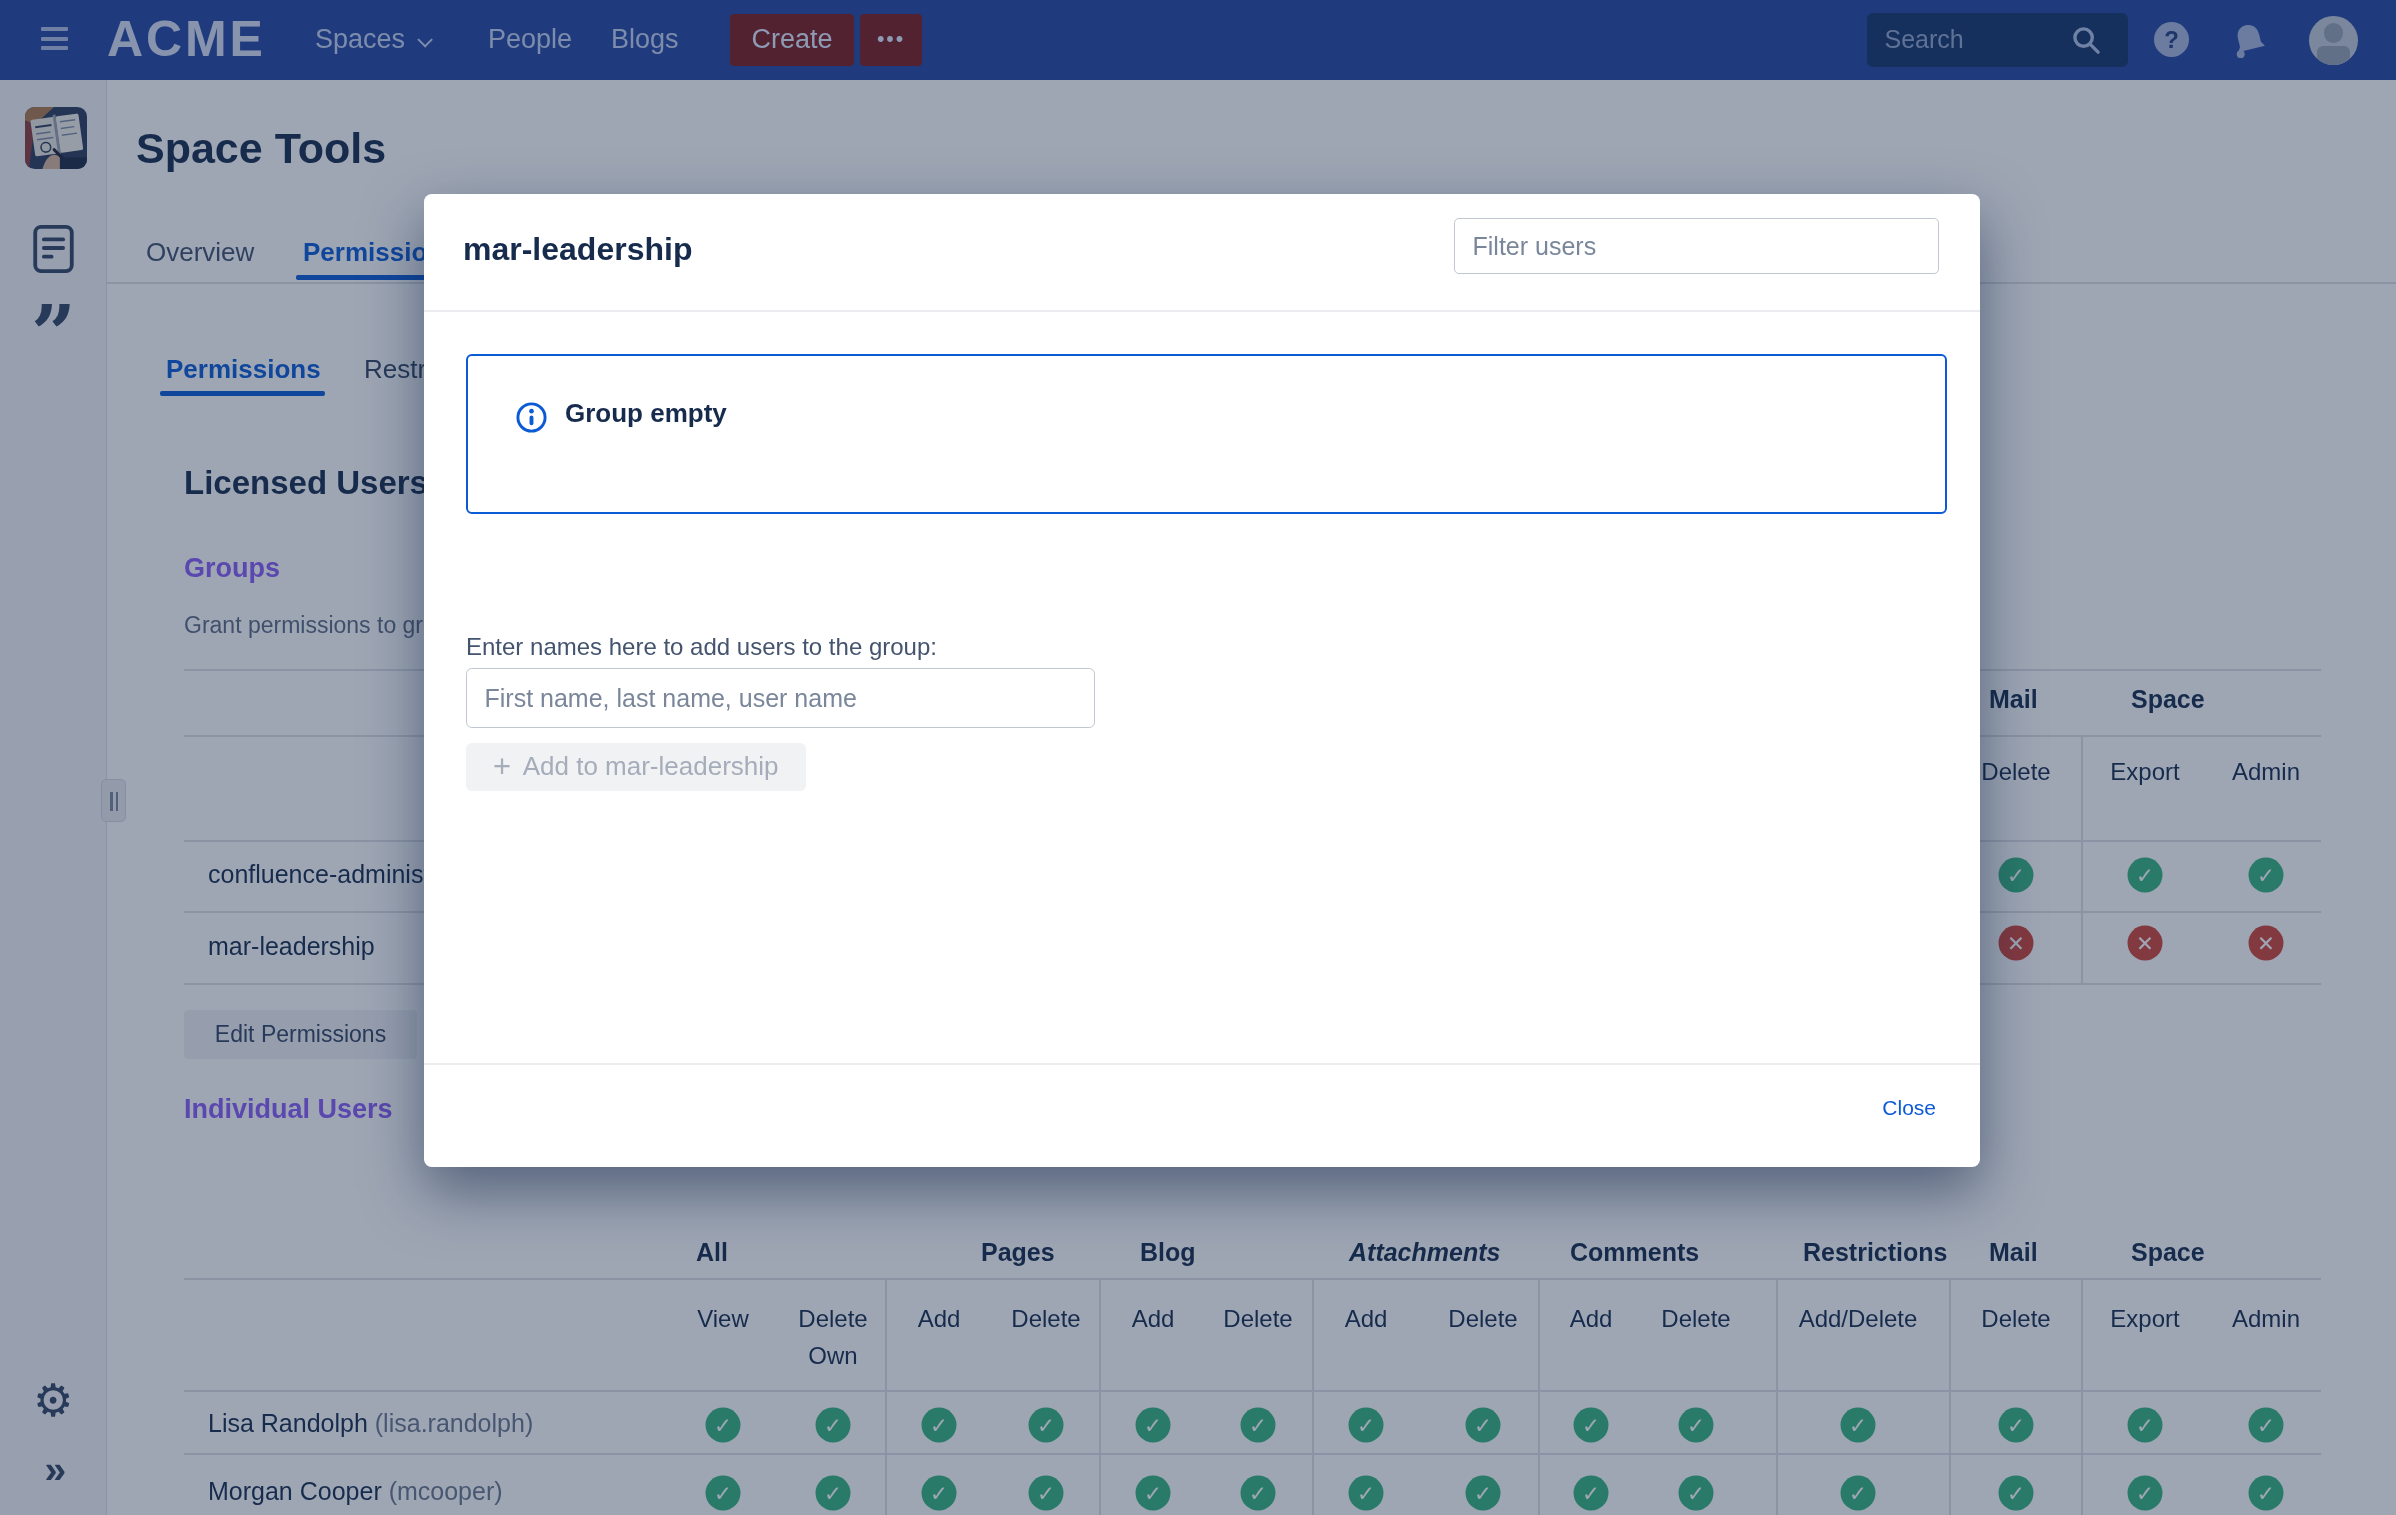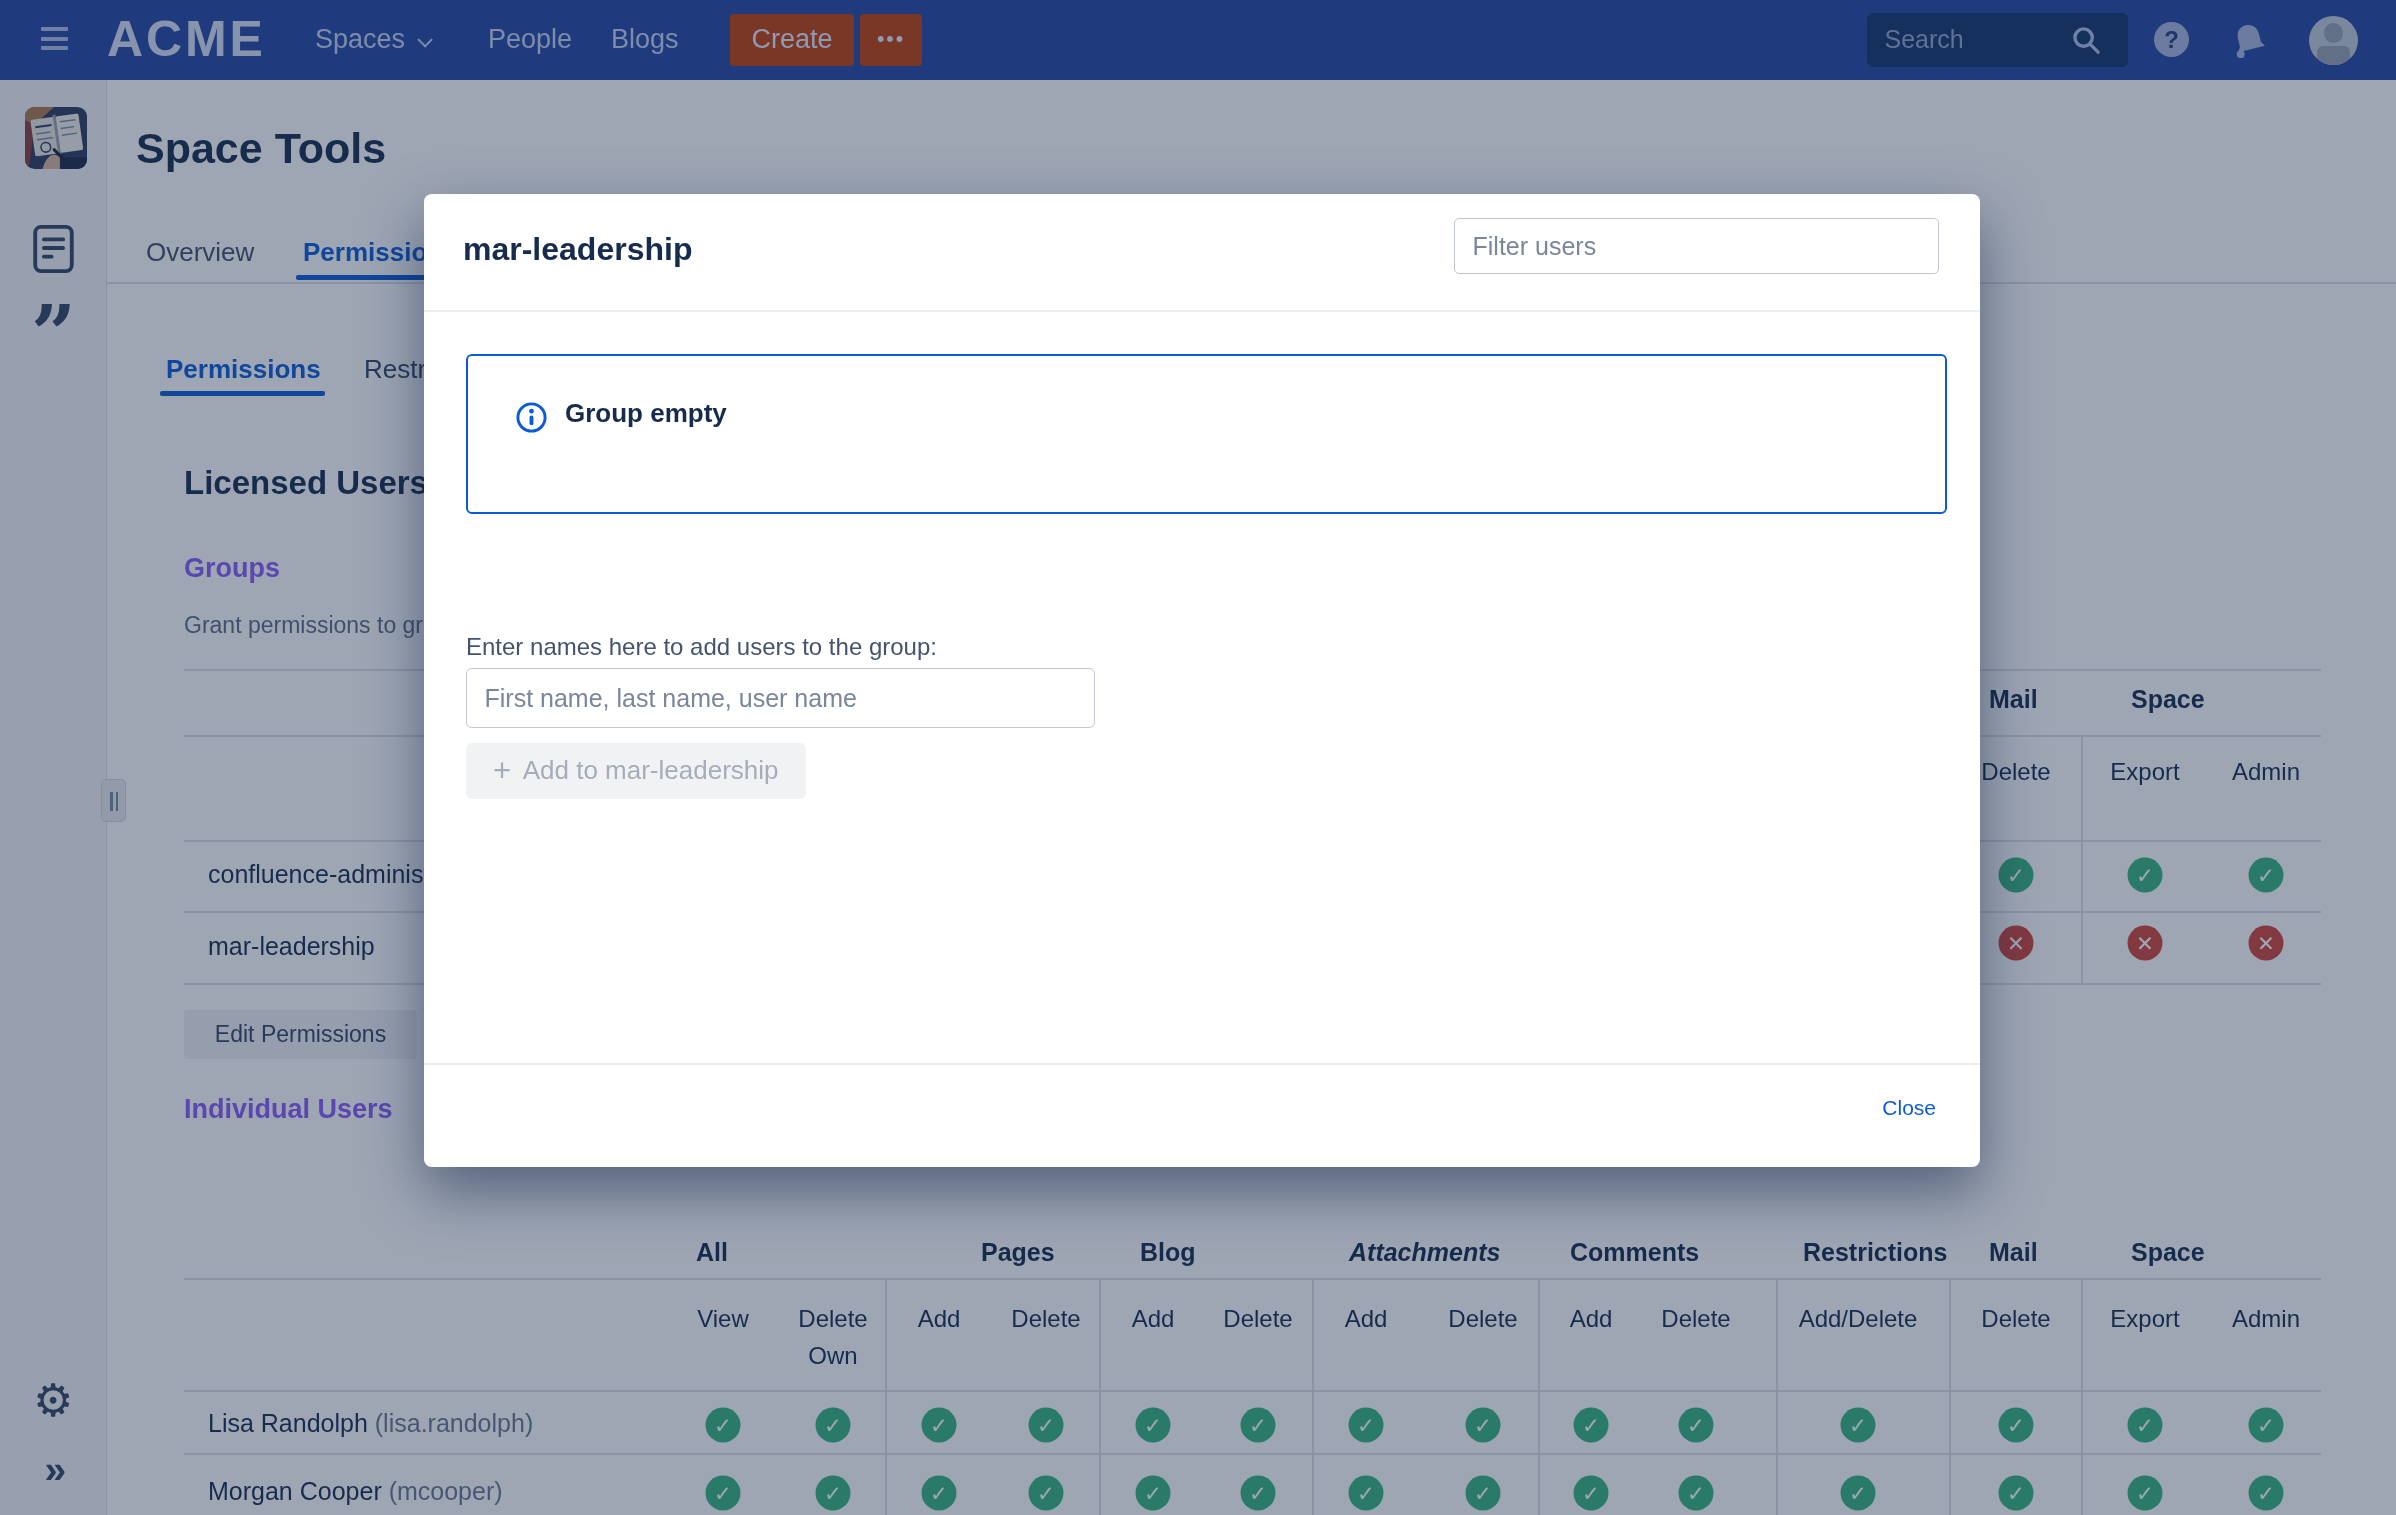--- a/index.html
+++ b/index.html
@@ -6,21 +6,21 @@
   *{box-sizing:border-box;font-family:"Liberation Sans","DejaVu Sans",sans-serif;}
   #screen{position:relative;width:2397px;height:1516px;background:#fff;overflow:hidden;}
 
   
   #nav{position:absolute;left:0;top:0;width:2397px;height:80px;background:#2548A2;z-index:1;}
   .hamburger{position:absolute;left:41px;top:27px;width:27px;height:25px;cursor:pointer;}
   .hamburger i{display:block;height:3.9px;background:#AEBDE3;margin:0 0 5.8px 0;border-radius:1px;}
   .brand{position:absolute;left:107px;top:9.7px;font-size:50px;font-weight:bold;color:#D9E1F5;letter-spacing:2.9px;}
   .nav-item{position:absolute;top:24px;font-size:27px;color:#C6D2F0;cursor:pointer;white-space:nowrap;}
   .chev{display:inline-block;width:10.7px;height:10.7px;border-right:2.9px solid #C6D2F0;border-bottom:2.9px solid #C6D2F0;transform:rotate(45deg) translateY(-3.9px);margin-left:11.6px;}
-  .nav-btn{position:absolute;top:13.6px;height:52px;border:none;border-radius:3.9px;background:#c2410c;color:#E4EAFF;font-size:27px;cursor:pointer;}
+  .nav-btn{position:absolute;top:13.6px;height:52px;border:none;border-radius:3.9px;background:#7f1d1d;color:#E4EAFF;font-size:27px;cursor:pointer;}
   #create-btn{left:730px;width:124px;}
   #more-btn{left:860px;width:62px;letter-spacing:1.9px;font-size:21.3px;}
   #nav-search{position:absolute;left:1867px;top:12.6px;width:261px;height:54px;background:#15356A;border:none;border-radius:5.8px;color:#CBD6EE;font-size:25px;padding:0 58px 0 17.5px;}
   #nav-search::placeholder{color:#93A6CC;}
   .search-glyph{position:absolute;left:2072px;top:26px;}
   .help-circle{position:absolute;left:2154px;top:22px;width:35px;height:35px;border-radius:50%;background:#A9B7DC;color:#243E7E;font-size:24px;font-weight:bold;text-align:center;line-height:36px;cursor:pointer;}
   .bell{position:absolute;left:2228px;top:19.4px;cursor:pointer;}
   .avatar{position:absolute;left:2309px;top:15.5px;width:49px;height:49px;border-radius:50%;background:#C3CAD7;overflow:hidden;cursor:pointer;}
   .avatar .head{position:absolute;left:14.6px;top:7.8px;width:19.4px;height:19.4px;border-radius:50%;background:#97A1B2;}
   .avatar .body{position:absolute;left:7.8px;top:30px;width:33px;height:21.3px;border-radius:5.8px;background:#97A1B2;}
@@ -66,21 +66,21 @@
   #filter-input{position:absolute;right:41px;top:24px;width:485px;height:56px;border:1.9px solid #C1C7D0;border-radius:4.9px;font-size:25px;color:#172B4D;padding:0 17.5px;}
   #filter-input::placeholder{color:#7A869A;}
   .modal-divider{position:absolute;left:0;width:1556px;height:1.9px;background:#EBECF0;}
   #info-panel{position:absolute;left:42px;top:160px;width:1481px;height:160px;border:2.9px solid #0C5BD6;border-radius:5.8px;}
   #info-panel .ititle{position:absolute;left:97px;top:42px;font-size:26px;font-weight:bold;color:#172B4D;}
   #info-panel .ibody{position:absolute;left:97px;top:83px;font-size:25px;color:#253858;}
   .info-glyph{position:absolute;left:47px;top:45px;}
   #add-label{position:absolute;left:42px;top:439px;font-size:24px;color:#44546F;}
   #add-input{position:absolute;left:42px;top:474px;width:629px;height:60px;border:1.9px solid #C1C7D0;border-radius:5.8px;font-size:25px;color:#172B4D;padding:0 17.5px;}
   #add-input::placeholder{color:#7A869A;}
-  #add-btn{position:absolute;left:42px;top:549px;height:56px;padding:0 27px;border:none;border-radius:5.8px;background:#F1F2F4;color:#A5ADBA;font-size:26px;cursor:not-allowed;}
+  #add-btn{position:absolute;left:42px;top:549px;height:48px;padding:0 27px;border:none;border-radius:5.8px;background:#F1F2F4;color:#A5ADBA;font-size:26px;cursor:not-allowed;}
   #add-btn .plus{font-size:31px;font-weight:normal;margin-right:11.6px;vertical-align:-1.9px;}
   #modal-close{position:absolute;right:44px;top:902px;font-size:21px;color:#0C5BD6;cursor:pointer;}
 </style>
 </head>
 <body>
 
 <div id="screen">
 
   <header id="nav">
     <div class="hamburger">

